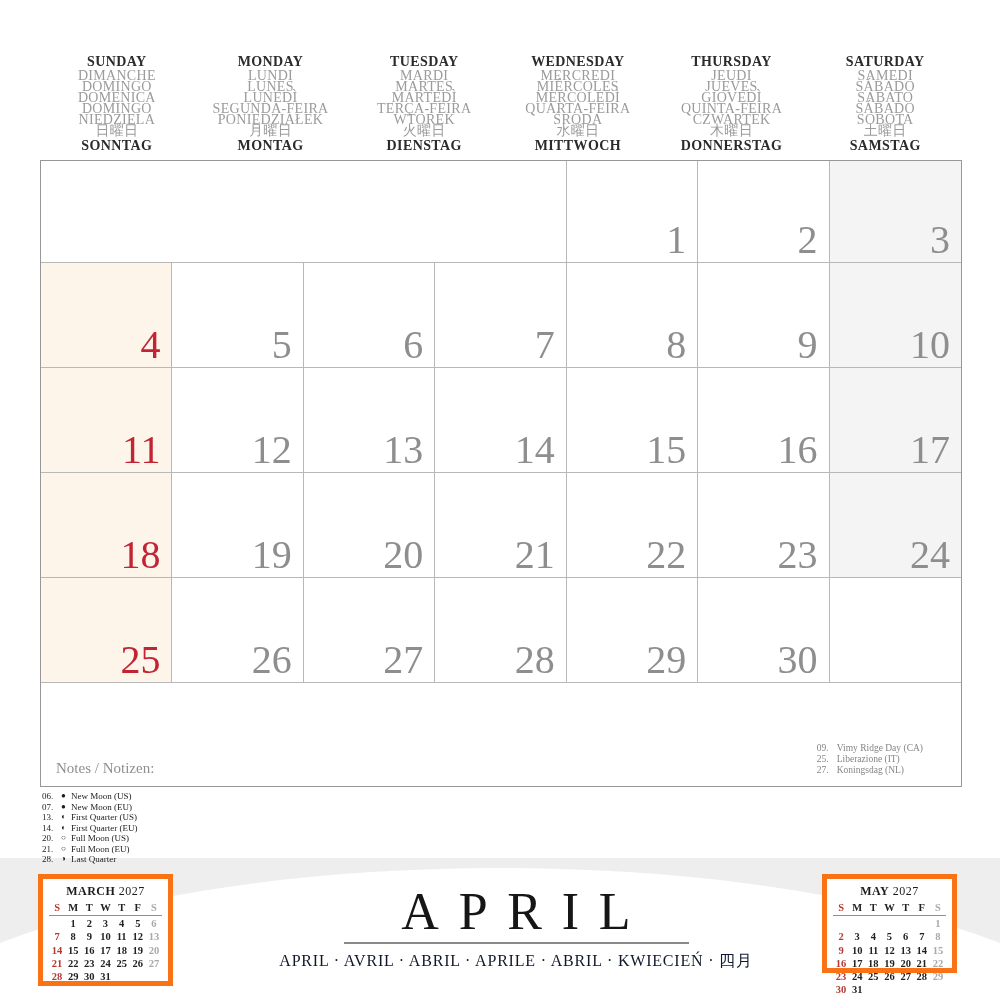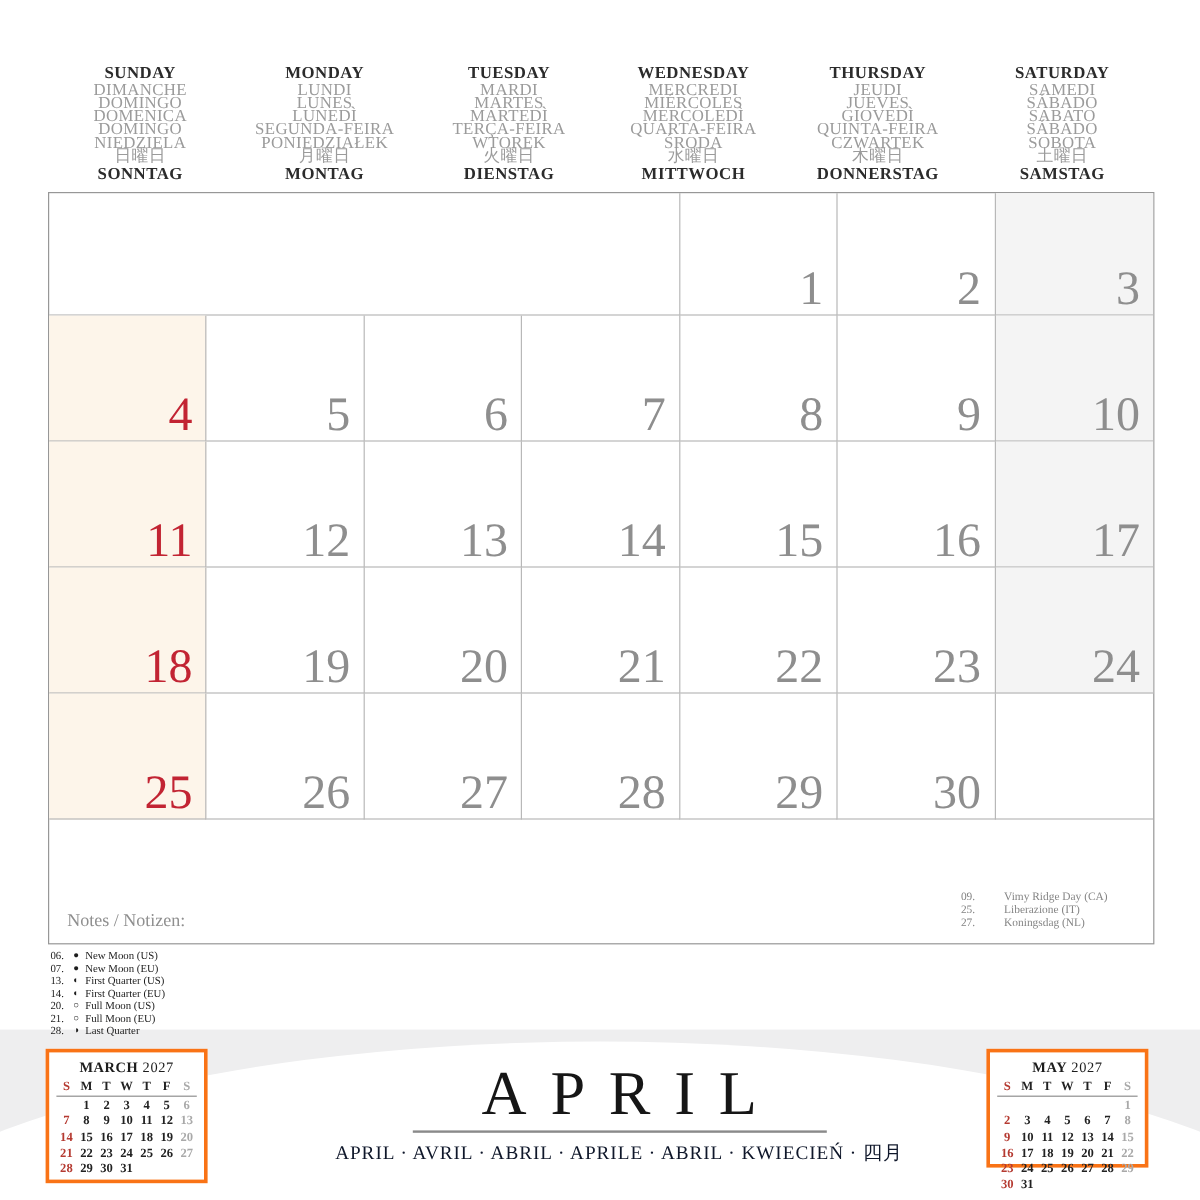--- a/index.html
+++ b/index.html
@@ -32,39 +32,39 @@
   .cell.sun { background:#fdf5ea; }
   .cell.sun .daynum { color:#c22433; }
   .cell.sat { background:#f4f4f4; }
   .cell.blank-lead { grid-column:1 / 5; }
   .notes-row { grid-column:1 / 8; position:relative; border-bottom:none; }
   .notes-label { position:absolute; left:15px; bottom:9px; font-size:15px; color:#8f8f8f;margin-top:16px; }
   .holiday-list { position:absolute; right:38px; top:60px; font-size:9.5px; color:#858585;
       line-height:11px; }
   .holiday-line { display:flex; }
   .holiday-day { width:18px; }
-  .holiday-label { margin-left:18px; }
+  .holiday-label { margin-left:2px; }
 
   
   .moon-list { position:absolute; left:42px; top:791px; font-size:9px; color:#1c1c1c;
       line-height:10.5px; z-index:3; }
   .moon-line { display:flex; align-items:center; }
   .moon-day { width:16px; }
   .moon-icon { width:11px; font-size:8px; text-align:center; }
   .moon-label { margin-left:2px; }
 
   
   .title-block { position:absolute; left:0; top:886px; width:1000px; text-align:center; z-index:3;padding-left:32px; }
   .month-title { font-size:52px; letter-spacing:0.38em; text-indent:0.38em; color:#161616;
       line-height:1.0; }
   .title-rule { width:345px; height:2px; background:#8a8a8a; margin:4px auto 7px auto; }
   .month-subtitle { font-size:16px; letter-spacing:0.05em; color:#0f172a; }
 
   
-  .mini-cal { position:absolute; width:135px; background:#fff; border:3px solid #f97316;
+  .mini-cal { position:absolute; width:135px; background:#fff; border:5px solid #f97316;
       z-index:4; padding:5px 6px 6px 6px; }
   .mini-march { left:38px; top:874px; height:112px; }
   .mini-may { left:822px; top:874px; height:99px; }
   .mini-title { text-align:center; font-size:12px; color:#1c1c1c; letter-spacing:0.5px;
       margin-bottom:2px; }
   .mini-title .m { font-weight:700; }
   .mini-grid { display:grid; grid-template-columns:repeat(7,1fr); }
   .mini-grid.hdr { border-bottom:1px solid #8f8f8f; padding-bottom:1px; margin-bottom:1px; }
   .mini-grid span { text-align:center; font-size:10.5px; font-weight:700; line-height:13.2px;
       color:#222; }

